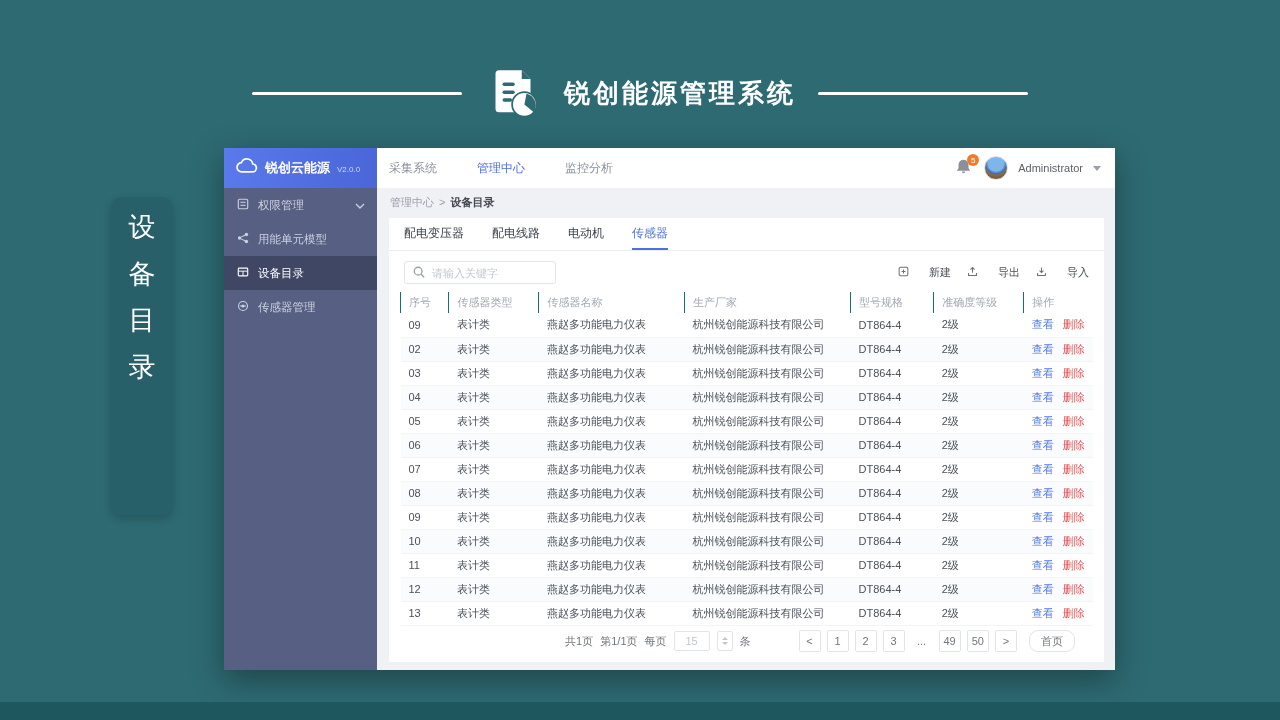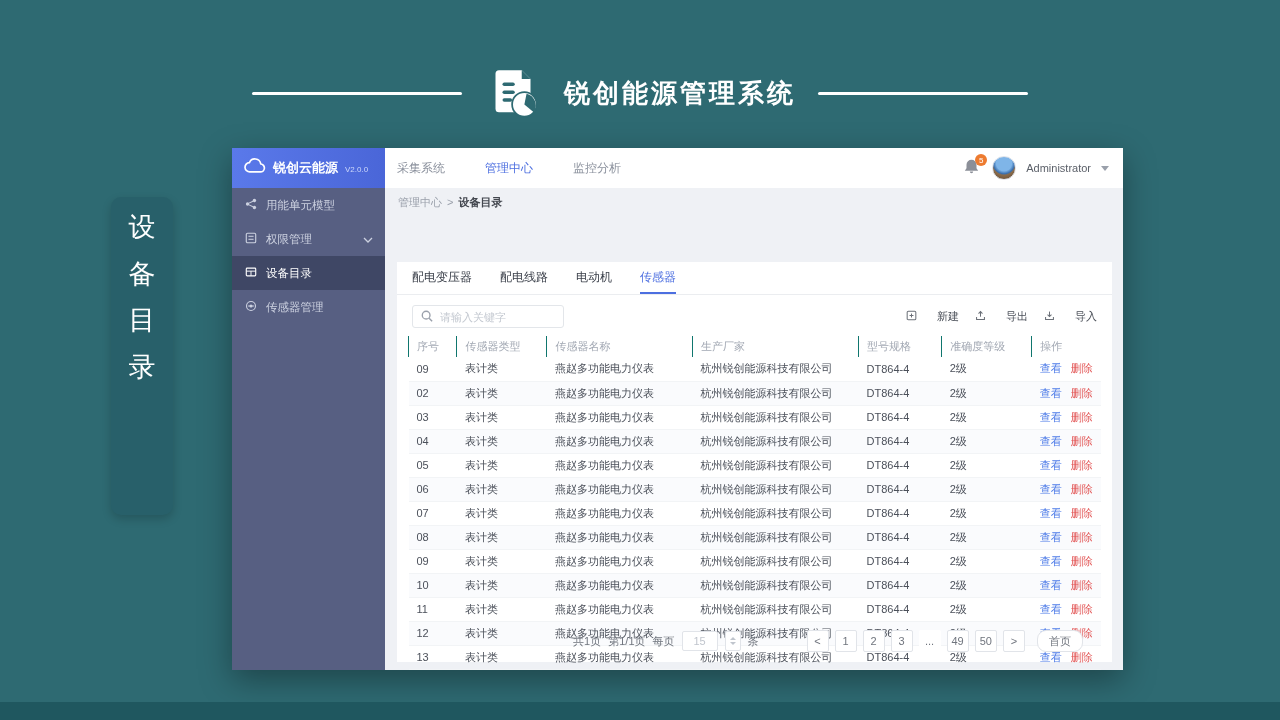--- a/index.html
+++ b/index.html
@@ -14,21 +14,21 @@
   .hero-line { width:210px; height:3px; background:#ffffff; border-radius:2px; }
   .hero-badge { width:58px; height:58px; display:flex; align-items:center; justify-content:center; }
   .hero-title { color:#ffffff; font-size:26px; font-weight:bold; letter-spacing:3px; }
 
   .side-card { position:absolute; left:111px; top:197px; width:62px; height:318px;
                background:#28606a; border-radius:10px; box-shadow:0 4px 10px rgba(0,0,0,.18);
                display:flex; flex-direction:column; align-items:center; padding-top:16px; gap:17px; }
   .side-card span { color:#ffffff; font-size:27px; line-height:1.1; }
 
   
-  .window { position:absolute; left:232px; top:148px; width:891px; height:522px;
+  .window { position:absolute; left:224px; top:148px; width:891px; height:522px;
             background:#eff1f5; box-shadow:0 10px 30px rgba(0,0,0,.35); }
 
   .win-header { position:absolute; top:0; left:0; right:0; height:40px; background:#ffffff; display:flex; }
   .brand { width:153px; height:40px; background:linear-gradient(90deg,#5a79ea,#4a66d8);
            display:flex; align-items:center; gap:7px; padding-left:12px; flex:0 0 153px; }
   .brand-name { color:#ffffff; font-size:13px; font-weight:bold; }
   .brand-ver { color:#cdd8fb; font-size:8px; margin-top:3px; }
   .topnav { flex:1; display:flex; align-items:center; gap:40px; padding-left:12px; }
   .nav-item { font-size:12px; color:#8a909c; cursor:pointer; }
   .nav-item.active { color:#4d6fe0; }
@@ -45,21 +45,21 @@
   .sidebar { position:absolute; top:40px; left:0; width:153px; bottom:0; background:#575f82; }
   .side-item { height:34px; display:flex; align-items:center; gap:9px; padding:0 13px;
                color:#ccd1e0; font-size:11.5px; cursor:pointer; position:relative; }
   .side-item.active { background:#3f4765; color:#ffffff; }
   .side-item .chev { position:absolute; right:12px; }
 
   .main { position:absolute; left:153px; top:40px; right:0; bottom:0; }
   .breadcrumb { height:28px; display:flex; align-items:center; gap:5px; padding-left:13px; font-size:11px; color:#9aa0ab; }
   .breadcrumb .current { color:#43474f; font-weight:bold; }
 
-  .card { position:absolute; left:12px; right:11px; top:30px; bottom:8px; background:#ffffff;margin-top:44px; }
+  .card { position:absolute; left:12px; right:11px; top:30px; bottom:8px; background:#ffffff; }
 
   .tabs { display:flex; gap:28px; padding:0 15px; border-bottom:1px solid #ebedf0; height:33px; align-items:stretch; }
   .tab { font-size:12px; color:#3c414b; display:flex; align-items:center; border-bottom:2px solid transparent; cursor:pointer; }
   .tab.active { color:#4d6fe0; border-bottom-color:#4d6fe0; }
 
   .controls { display:flex; justify-content:space-between; align-items:center; padding:10px 15px 8px; }
   .search { width:152px; height:23px; border:1px solid #e3e6ea; border-radius:3px;
             display:flex; align-items:center; gap:7px; padding:0 8px; background:#fff; }
   .search input { border:none; outline:none; font-size:11px; color:#333; width:100%; background:transparent;
                   font-family:"Liberation Sans","DejaVu Sans",sans-serif; }
@@ -151,38 +151,38 @@
         </span>
         <span class="avatar"></span>
         <span class="user-name">Administrator</span>
         <span class="caret-down"></span>
       </div>
     </div>
 
     <aside class="sidebar">
         <div class="side-item">
           <span><svg width="12" height="12" viewBox="0 0 14 14">
-              <circle cx="11" cy="3" r="2" fill="#ccd1e0"></circle>
-              <circle cx="3" cy="7" r="2" fill="#ccd1e0"></circle>
-              <circle cx="11" cy="11" r="2" fill="#ccd1e0"></circle>
-              <line x1="4.7" y1="6" x2="9.3" y2="3.8" stroke="#ccd1e0" stroke-width="1.2"></line>
-              <line x1="4.7" y1="8" x2="9.3" y2="10.2" stroke="#ccd1e0" stroke-width="1.2"></line>
-            </svg></span>
-          <span>用能单元模型</span>
-        </div>
-        <div class="side-item">
-          <span><svg width="12" height="12" viewBox="0 0 14 14">
               <rect x="1.5" y="1.5" width="11" height="11" rx="1.5" fill="none" stroke="#ccd1e0" stroke-width="1.3"></rect>
               <line x1="4" y1="5" x2="10" y2="5" stroke="#ccd1e0" stroke-width="1.2"></line>
               <line x1="4" y1="8.5" x2="10" y2="8.5" stroke="#ccd1e0" stroke-width="1.2"></line>
             </svg></span>
           <span>权限管理</span>
           <span class="chev"><svg width="10" height="6" viewBox="0 0 10 6">
               <path d="M1 1 L5 5 L9 1" fill="none" stroke="#ccd1e0" stroke-width="1.3"></path>
             </svg></span>
+        </div>
+        <div class="side-item">
+          <span><svg width="12" height="12" viewBox="0 0 14 14">
+              <circle cx="11" cy="3" r="2" fill="#ccd1e0"></circle>
+              <circle cx="3" cy="7" r="2" fill="#ccd1e0"></circle>
+              <circle cx="11" cy="11" r="2" fill="#ccd1e0"></circle>
+              <line x1="4.7" y1="6" x2="9.3" y2="3.8" stroke="#ccd1e0" stroke-width="1.2"></line>
+              <line x1="4.7" y1="8" x2="9.3" y2="10.2" stroke="#ccd1e0" stroke-width="1.2"></line>
+            </svg></span>
+          <span>用能单元模型</span>
         </div>
         <div class="side-item active">
           <span><svg width="12" height="12" viewBox="0 0 14 14">
               <rect x="1.5" y="2.5" width="11" height="9" rx="1" fill="none" stroke="#ffffff" stroke-width="1.3"></rect>
               <line x1="1.5" y1="6" x2="12.5" y2="6" stroke="#ffffff" stroke-width="1.1"></line>
               <line x1="7" y1="6" x2="7" y2="11.5" stroke="#ffffff" stroke-width="1.1"></line>
             </svg></span>
           <span>设备目录</span>
         </div>
         <div class="side-item">

